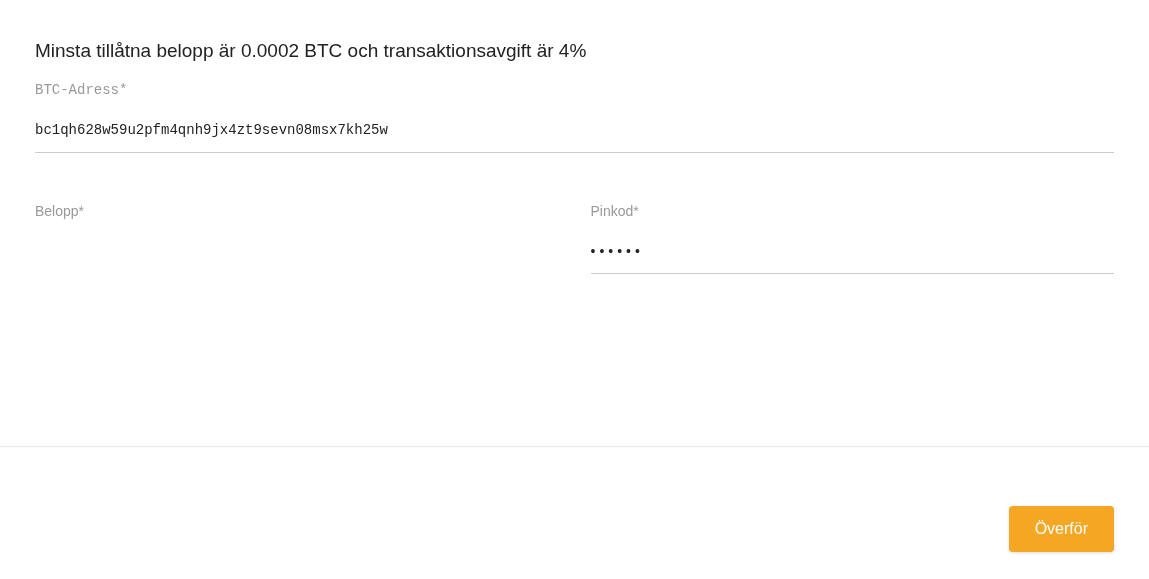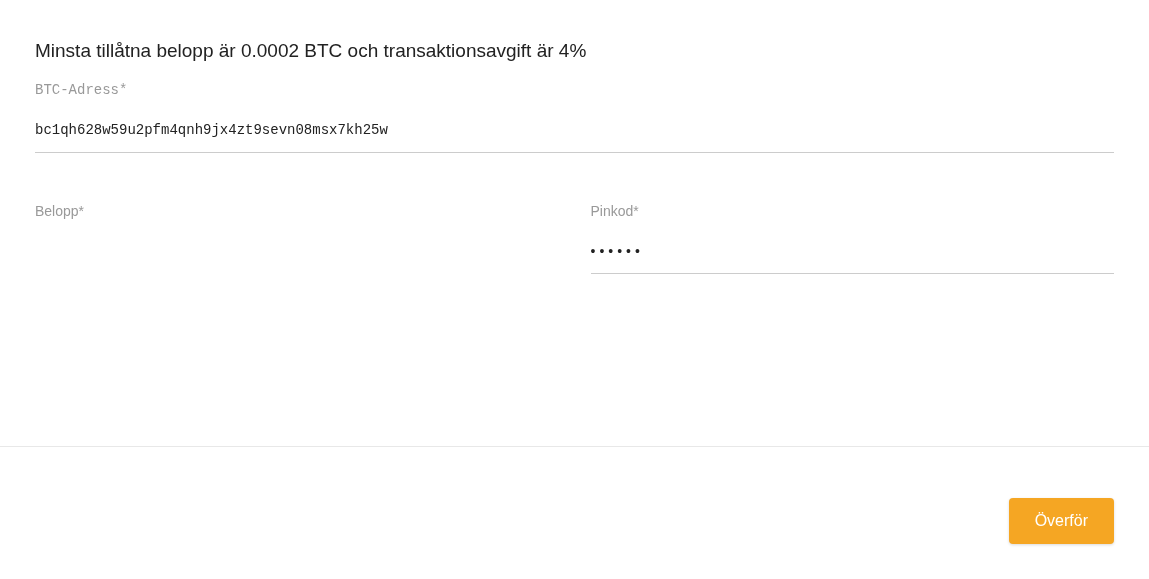--- a/index.html
+++ b/index.html
@@ -61,21 +61,21 @@
     .divider {
       position: absolute;
       left: 0;
       right: 0;
       top: 446px;
       border: none;
       border-top: 1px solid #e8e8e8;
     }
     .footer {
       position: absolute;
-      bottom: 35px;
+      bottom: 27px;
       right: 35px;
     }
     .submit-button {
       background: #f5a623;
       color: #ffffff;
       border: none;
       border-radius: 4px;
       padding: 14px 26px;
       font-size: 16px;
       cursor: pointer;

